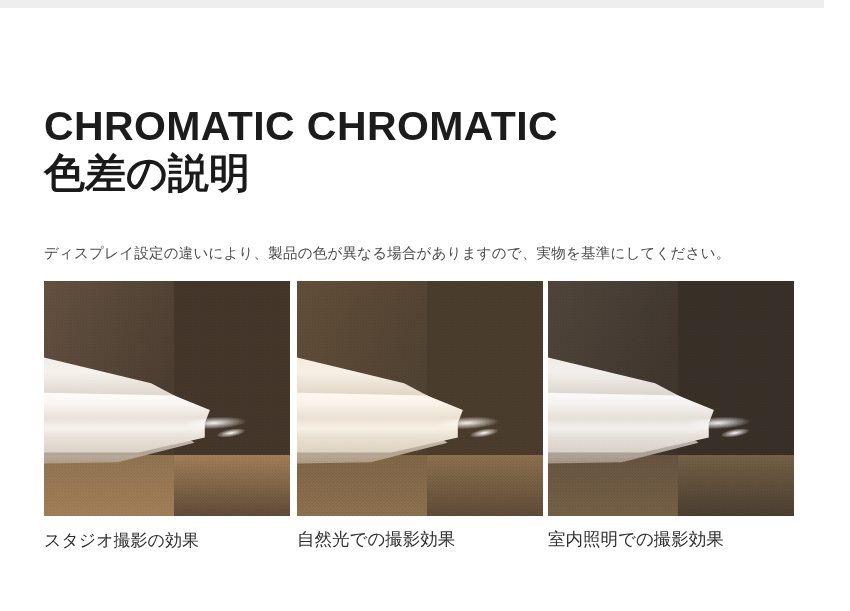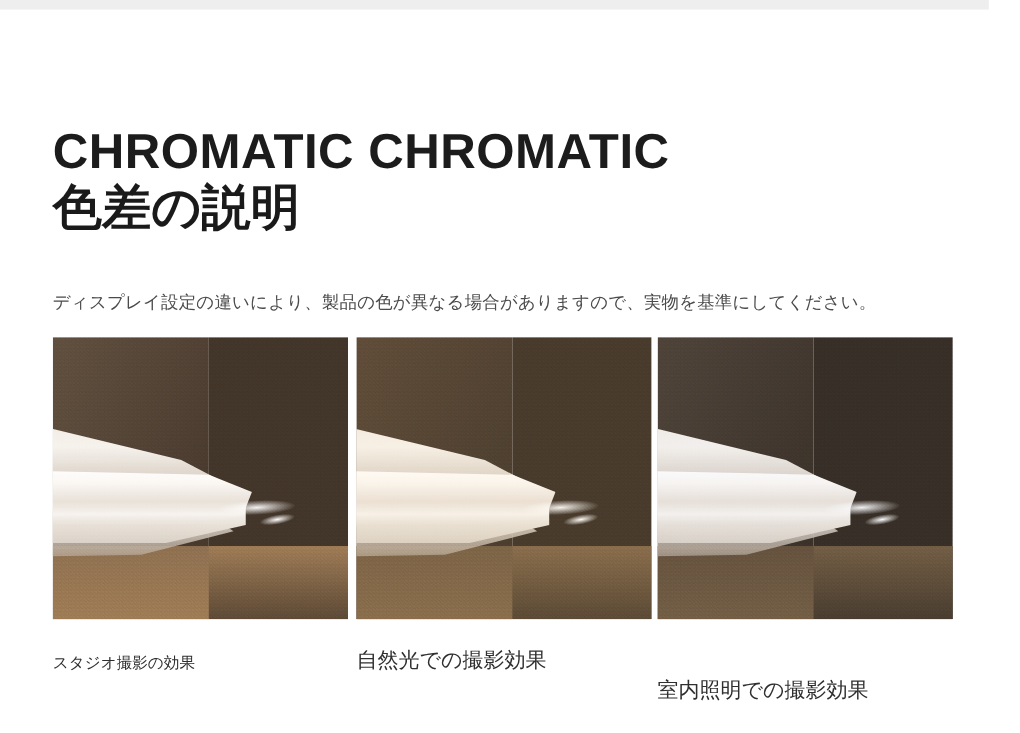--- a/index.html
+++ b/index.html
@@ -206,34 +206,33 @@
   }
 
   
   .caption {
     position: absolute;
     color: #2f2f2f;
     white-space: nowrap;
   }
   .caption.c0 {
     left: 44px;
-    top: 544px;
-    font-size: 13px;
+    top: 529px;
+    font-size: 17px;
     text-align: right;
   }
   .caption.c1 {
     left: 297px;
-    top: 538px;
+    top: 527px;
     font-size: 17.5px;
   }
   .caption.c2 {
     left: 548px;
     top: 527px;
     font-size: 17.5px;
-    margin-top: 36px;
   }
 </style>
 </head>
 <body>
 
 <div class="page">
 
   <div class="top-strip"></div>
 
   <h1 class="heading-en">CHROMATIC CHROMATIC</h1>

